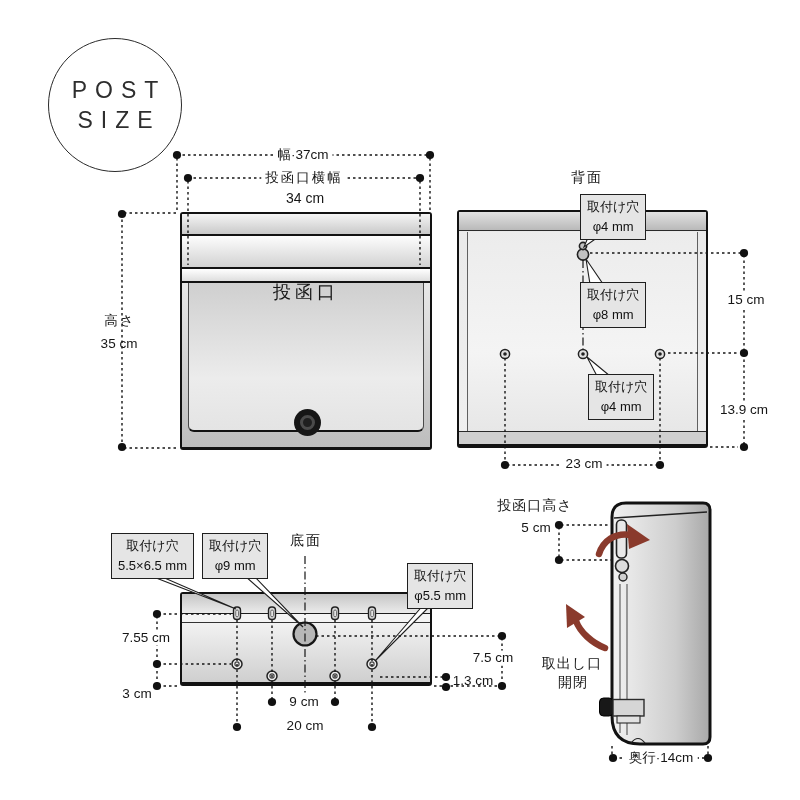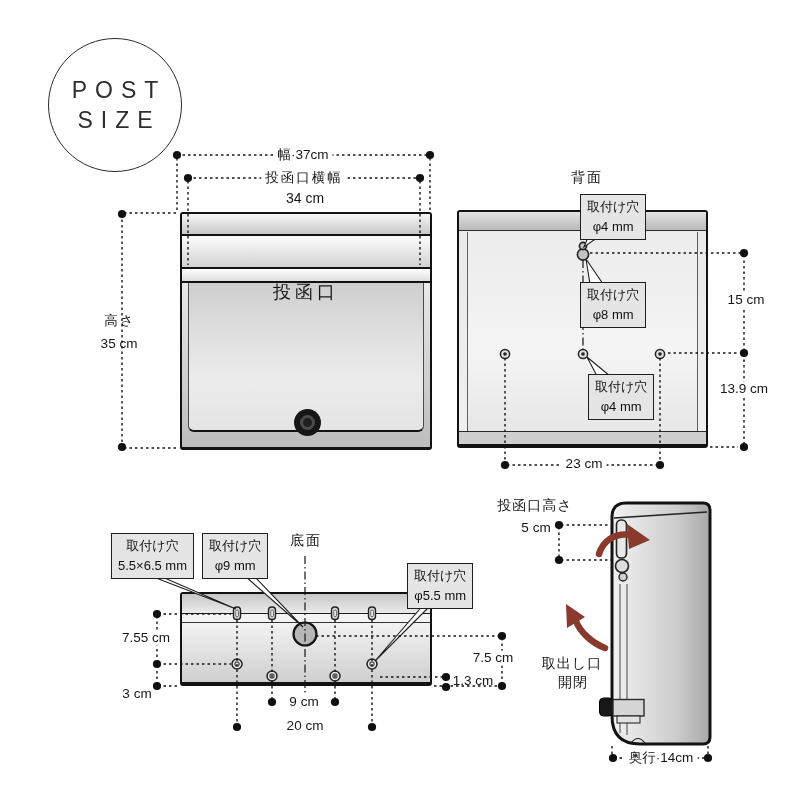--- a/index.html
+++ b/index.html
@@ -255,21 +255,21 @@
 
   <div class="dim bgw" style="left:303px;top:155px;">幅·37cm</div>
   <div class="dim bgw" style="left:304px;top:178px;letter-spacing:2px;">投函口横幅</div>
   <div class="dim" style="left:305px;top:199px;font-size:14px;">34 cm</div>
   <div class="dim" style="left:120px;top:321px;letter-spacing:2px;">高さ</div>
   <div class="dim" style="left:119px;top:344px;">35 cm</div>
   <div class="dim" style="left:306px;top:249px;font-size:18px;letter-spacing:4px;z-index:4;margin-top:44px;">投函口</div>
 
   <div class="dim vtitle" style="left:587px;top:166px;margin-top:12px;">背面</div>
   <div class="dim bgw" style="left:746px;top:300px;text-align:center;">15 cm</div>
-  <div class="dim bgw" style="left:744px;top:389px;">13.9 cm</div>
+  <div class="dim bgw" style="left:744px;top:410px;">13.9 cm</div>
   <div class="dim bgw" style="left:584px;top:464px;">23 cm</div>
   <div class="callout" style="left:580px;top:194px;">
     <div>取付け穴</div>
     <div>φ4 mm</div>
   </div>
   <div class="callout" style="left:580px;top:282px;">
     <div>取付け穴</div>
     <div>φ8 mm</div>
   </div>
   <div class="callout" style="left:588px;top:374px;">

